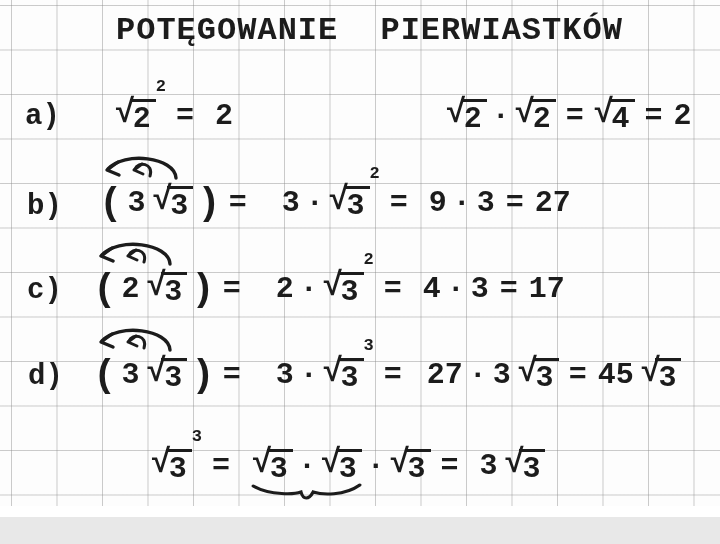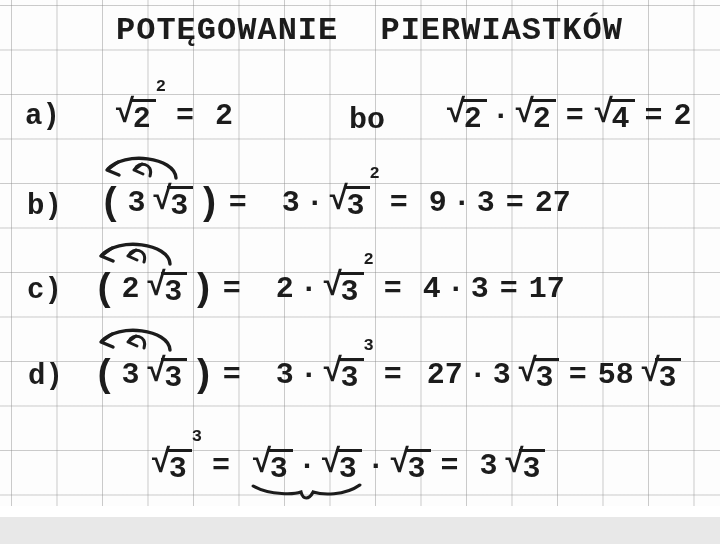--- a/index.html
+++ b/index.html
@@ -65,23 +65,20 @@
         <span class="seg seg-0">
           <span class="sqrt">
             <span class="rad">√</span>
             <span class="rcd">2</span>
             <sup class="sup rsup">2</sup>
           </span>
           <span class="tk eq">=</span>
           <span class="gap" style="width: 10px;"></span>
           <span class="tk">2</span>
         </span>
-        <span class="seg seg-1">
-          <span class="tk">bo</span>
-        </span>
         <span class="seg seg-2">
           <span class="sqrt">
             <span class="rad">√</span>
             <span class="rcd">2</span>
           </span>
           <span class="tk dot">·</span>
           <span class="sqrt">
             <span class="rad">√</span>
             <span class="rcd">2</span>
           </span>
@@ -196,21 +193,21 @@
           <span class="tk eq">=</span>
           <span class="gap" style="width: 14px;"></span>
           <span class="tk">27</span>
           <span class="tk dot">·</span>
           <span class="tk">3</span>
           <span class="sqrt">
             <span class="rad">√</span>
             <span class="rcd">3</span>
           </span>
           <span class="tk eq">=</span>
-          <span class="tk">58</span>
+          <span class="tk">45</span>
           <span class="sqrt">
             <span class="rad">√</span>
             <span class="rcd">3</span>
           </span>
         </span>
       </div>
       <div class="row" id="row-e">
         <span class="seg seg-0">
           <span class="sqrt">
             <span class="rad">√</span>

